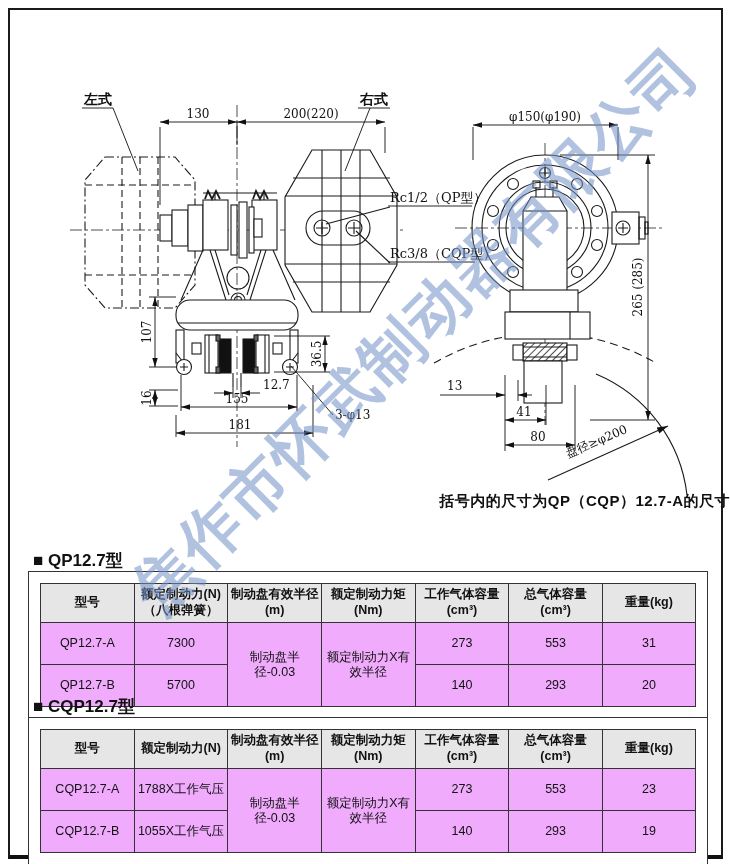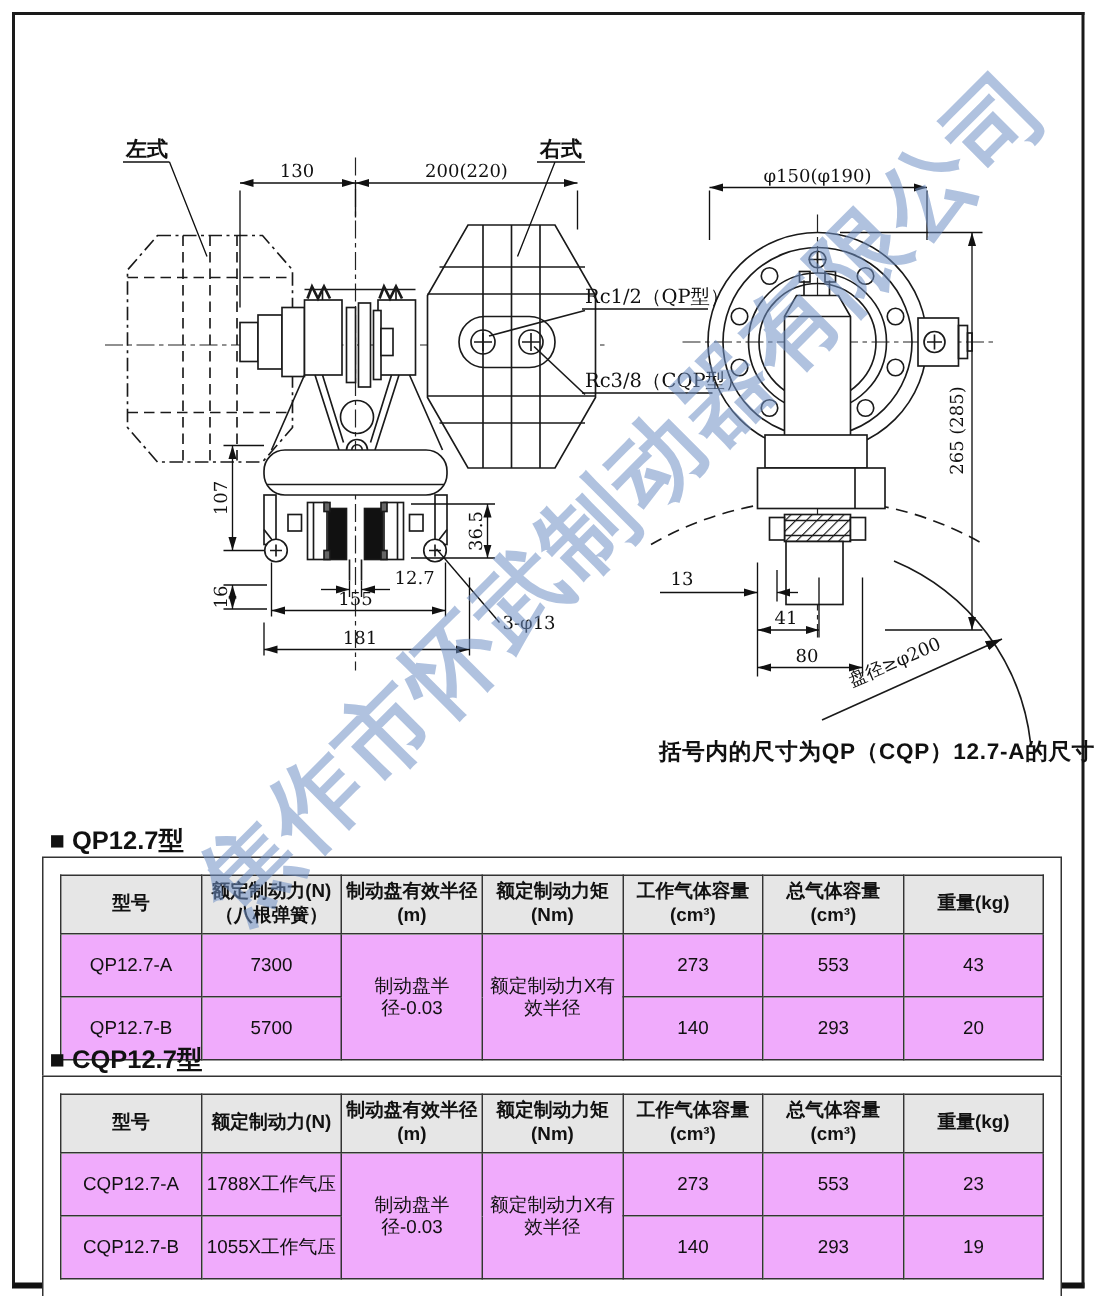--- a/index.html
+++ b/index.html
@@ -251,21 +251,21 @@
 (cm³)</th>
         <th>重量(kg)</th>
       </tr>
       <tr>
         <td>QP12.7-A</td>
         <td>7300</td>
         <td rowspan="2">制动盘半径-0.03</td>
         <td rowspan="2">额定制动力X有效半径</td>
         <td>273</td>
         <td>553</td>
-        <td>43</td>
+        <td>31</td>
       </tr>
       <tr>
         <td>QP12.7-B</td>
         <td>5700</td>
         <td>140</td>
         <td>293</td>
         <td>20</td>
       </tr>
     </tbody>
       </table>

